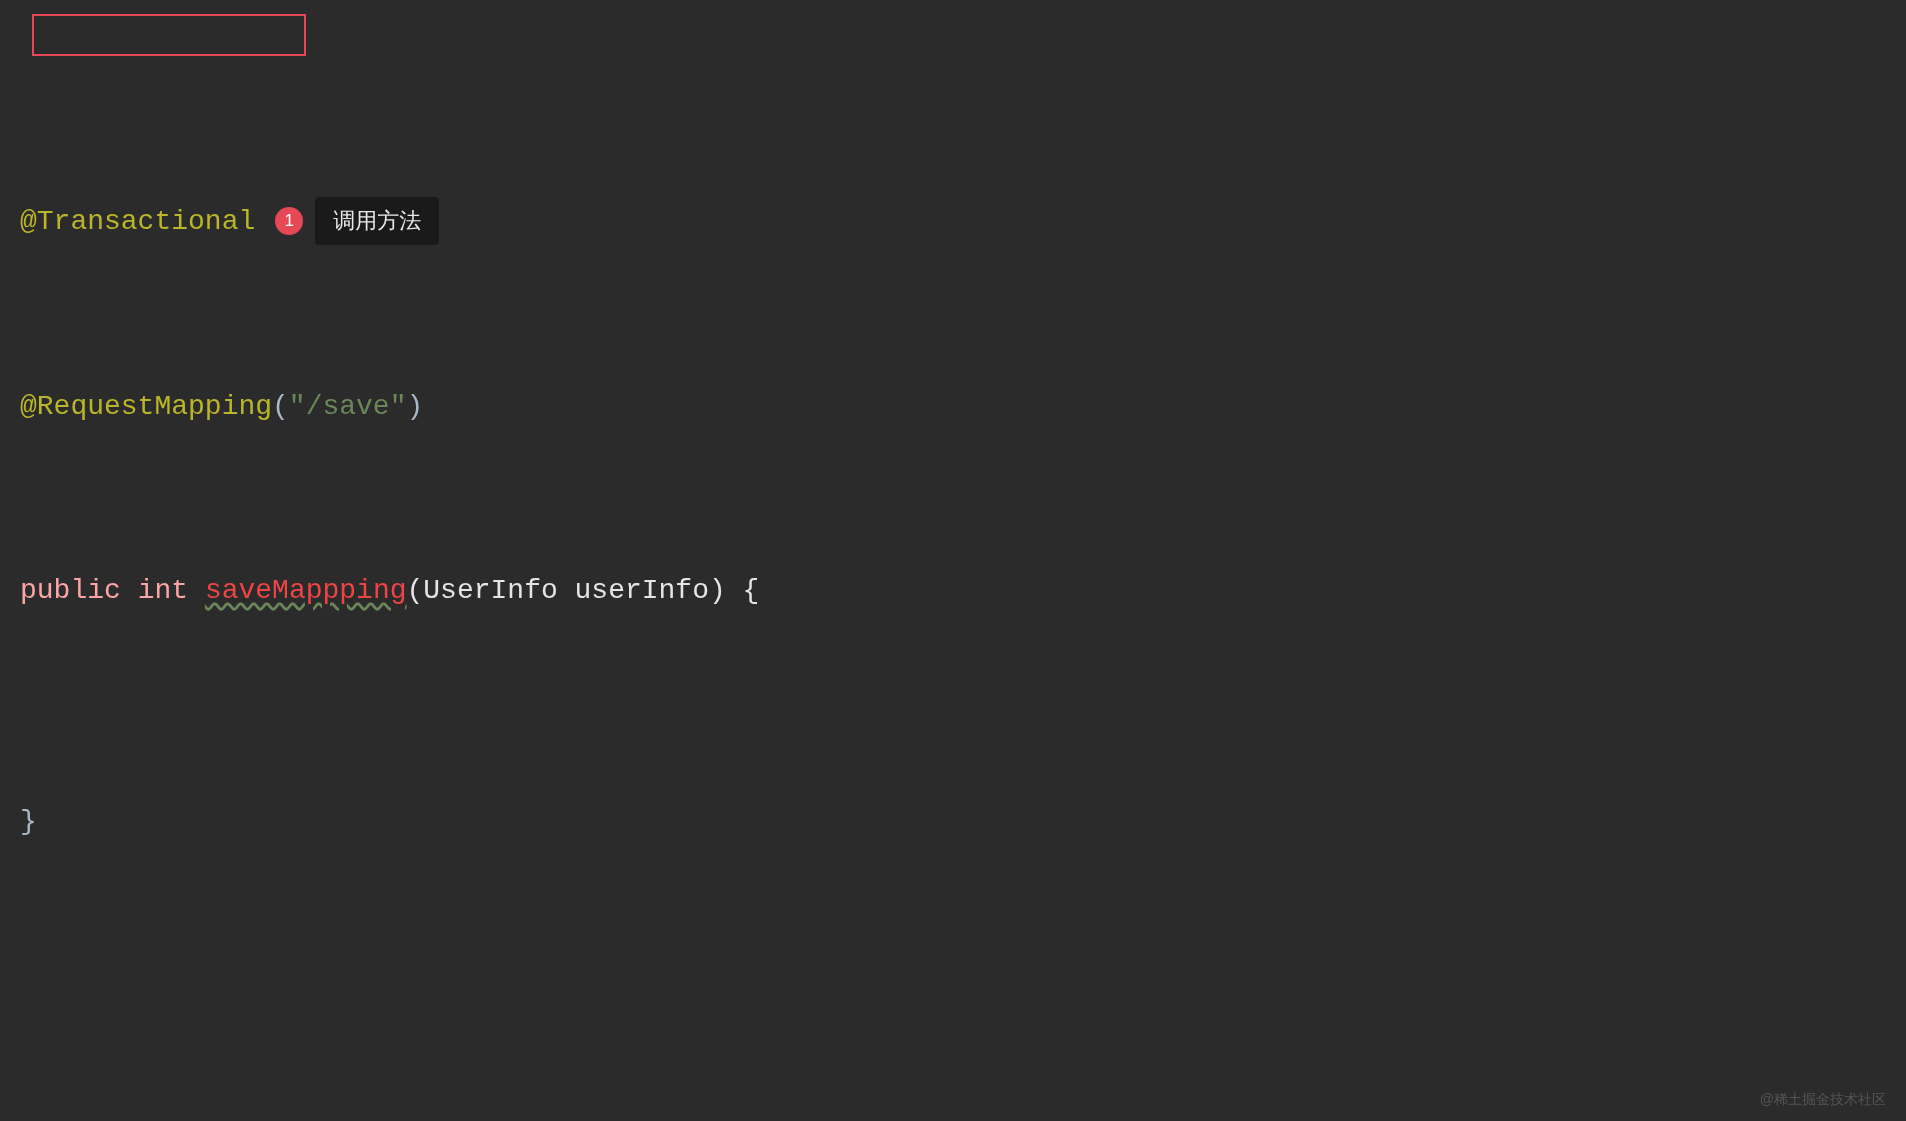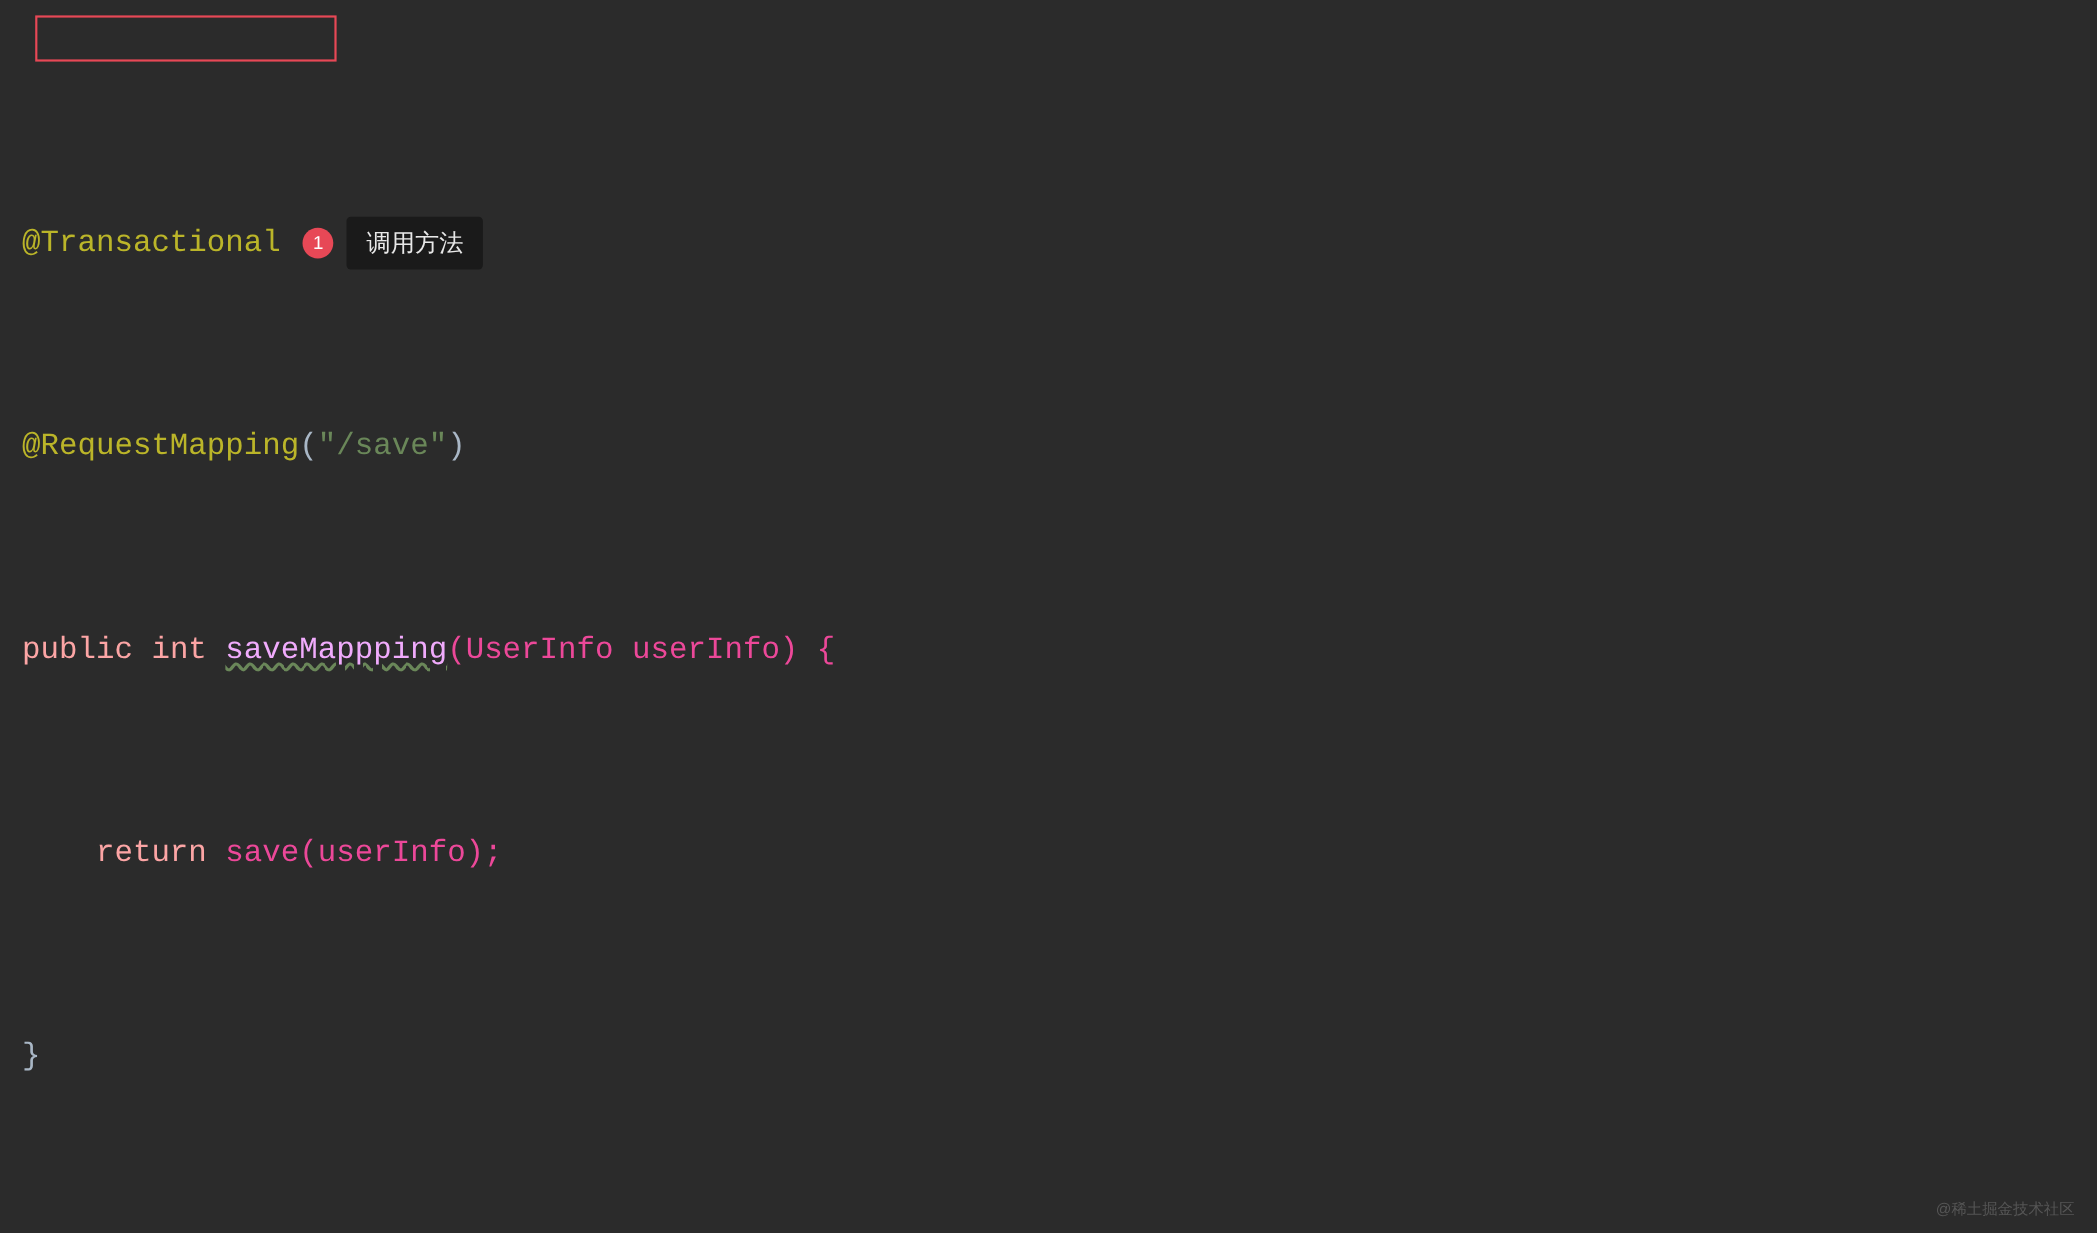--- a/index.html
+++ b/index.html
@@ -26,25 +26,25 @@
       position: relative;
       min-height: 46px;
     }
     .annotation {
       color: #bbb529;
     }
     .keyword {
       color: #fca5a5;
     }
     .identifier {
-      color: #ec4899;
+      color: #e5e5e5;
       font-family: Liberation Mono, monospace;
     }
     .method-name {
-      color: #f0abfc;
+      color: #ef4444;
       margin-top: 48px;
     }
     .string {
       color: #6a8759;
     }
     .punctuation {
       color: #a9b7c6;
     }
     .red-box {
       border: 2px solid #e74856;
@@ -103,21 +103,20 @@
 
 <div class="code-container">
   <div class="red-box"></div>
   
   <div class="line"><span class="annotation">@Transactional</span><span class="badge">1</span><span class="tooltip">调用方法</span></div>
   
   <div class="line"><span class="annotation">@RequestMapping</span><span class="punctuation">(</span><span class="string">"/save"</span><span class="punctuation">)</span></div>
   
   <div class="line"><span class="keyword">public</span><span> </span><span class="keyword">int</span><span> </span><span class="method-name wavy-underline">saveMappping</span><span class="identifier">(UserInfo userInfo) {</span></div>
   
-  <div class="line"><span>    </span><span class="keyword">return</span><span class="identifier"> save(userInfo);</span></div>
   
   <div class="line"><span class="punctuation">}</span></div>
   
   
   
   
   
   
   
   

